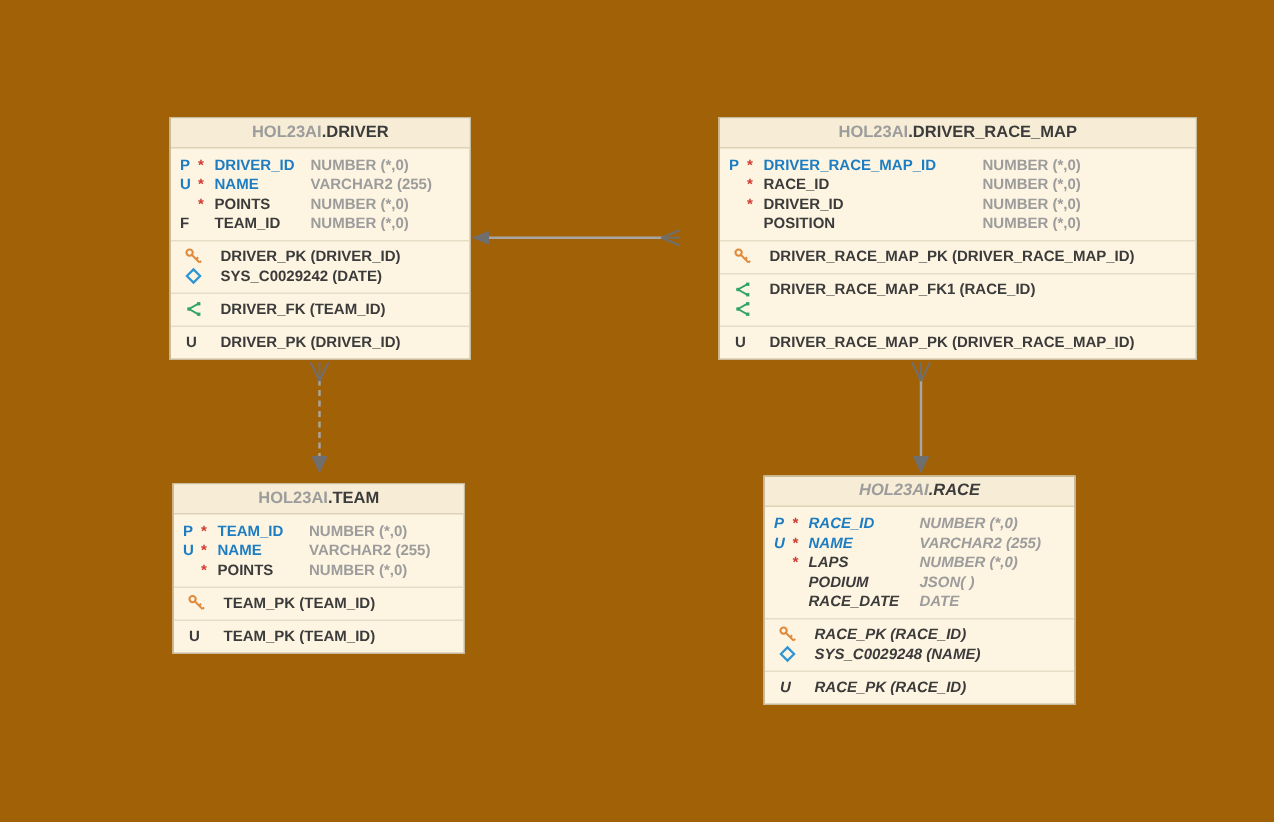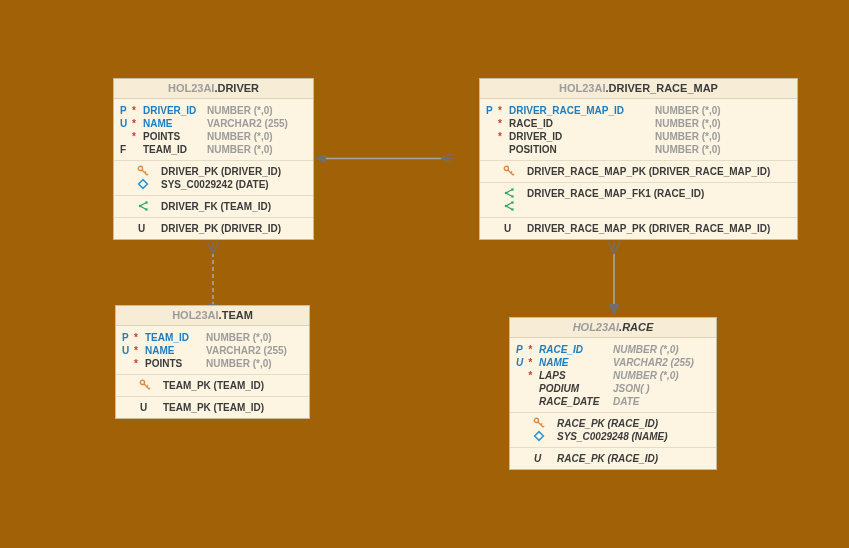--- a/index.html
+++ b/index.html
@@ -5,35 +5,35 @@
   html,body{margin:0;padding:0;background:#ffffff;}
   #canvas{position:relative;width:849px;height:548px;background:#a16207;overflow:hidden;
           font-family:"Liberation Sans",sans-serif;}
   .overlay{position:absolute;left:0;top:0;}
 
   .tbl{position:absolute;background:#fdf4e1;border:1px solid #c9bc9c;
        font-weight:bold;font-size:10px;color:#3b3b3b;}
   .hdr{height:19px;line-height:19px;text-align:center;background:#f7ecd5;
        border-bottom:1px solid #ded3b8;font-size:11px;white-space:nowrap;}
   .schema{color:#9c9c9c;}
-  .sec{padding:4px 18px;}
+  .sec{padding:4px 4px;}
   .sec.cols{padding:5px 0 4px;}
   .sec + .sec{border-top:1px solid #e6ddc6;}
   .row{position:relative;height:13px;line-height:13px;white-space:nowrap;}
   .flag{position:absolute;left:6px;}
   .req{position:absolute;left:18px;color:#cf3b30;}
   .cname{position:absolute;left:29px;}
   .ctype{position:absolute;color:#9c9c9c;}
   .ktext{position:absolute;left:29px;}
   .icon{position:absolute;left:5px;top:0;width:12px;height:12px;}
   .blue{color:#1d7dc2;}
 
   .t0{left:113px;top:78px;width:199px;}
   .t1{left:455px;top:78px;width:317px;margin-left:24px;}
-  .t2{left:115px;top:305px;width:193px;}
+  .t2{left:115px;top:322px;width:193px;}
   .t3{left:509px;top:317px;width:206px;font-style:italic;}
   .t0 .ctype{left:93px;}
   .t1 .ctype{left:175px;}
   .t2 .ctype{left:90px;}
   .t3 .ctype{left:103px;}
 </style>
 </head>
 <body>
 
 <div id="canvas">

